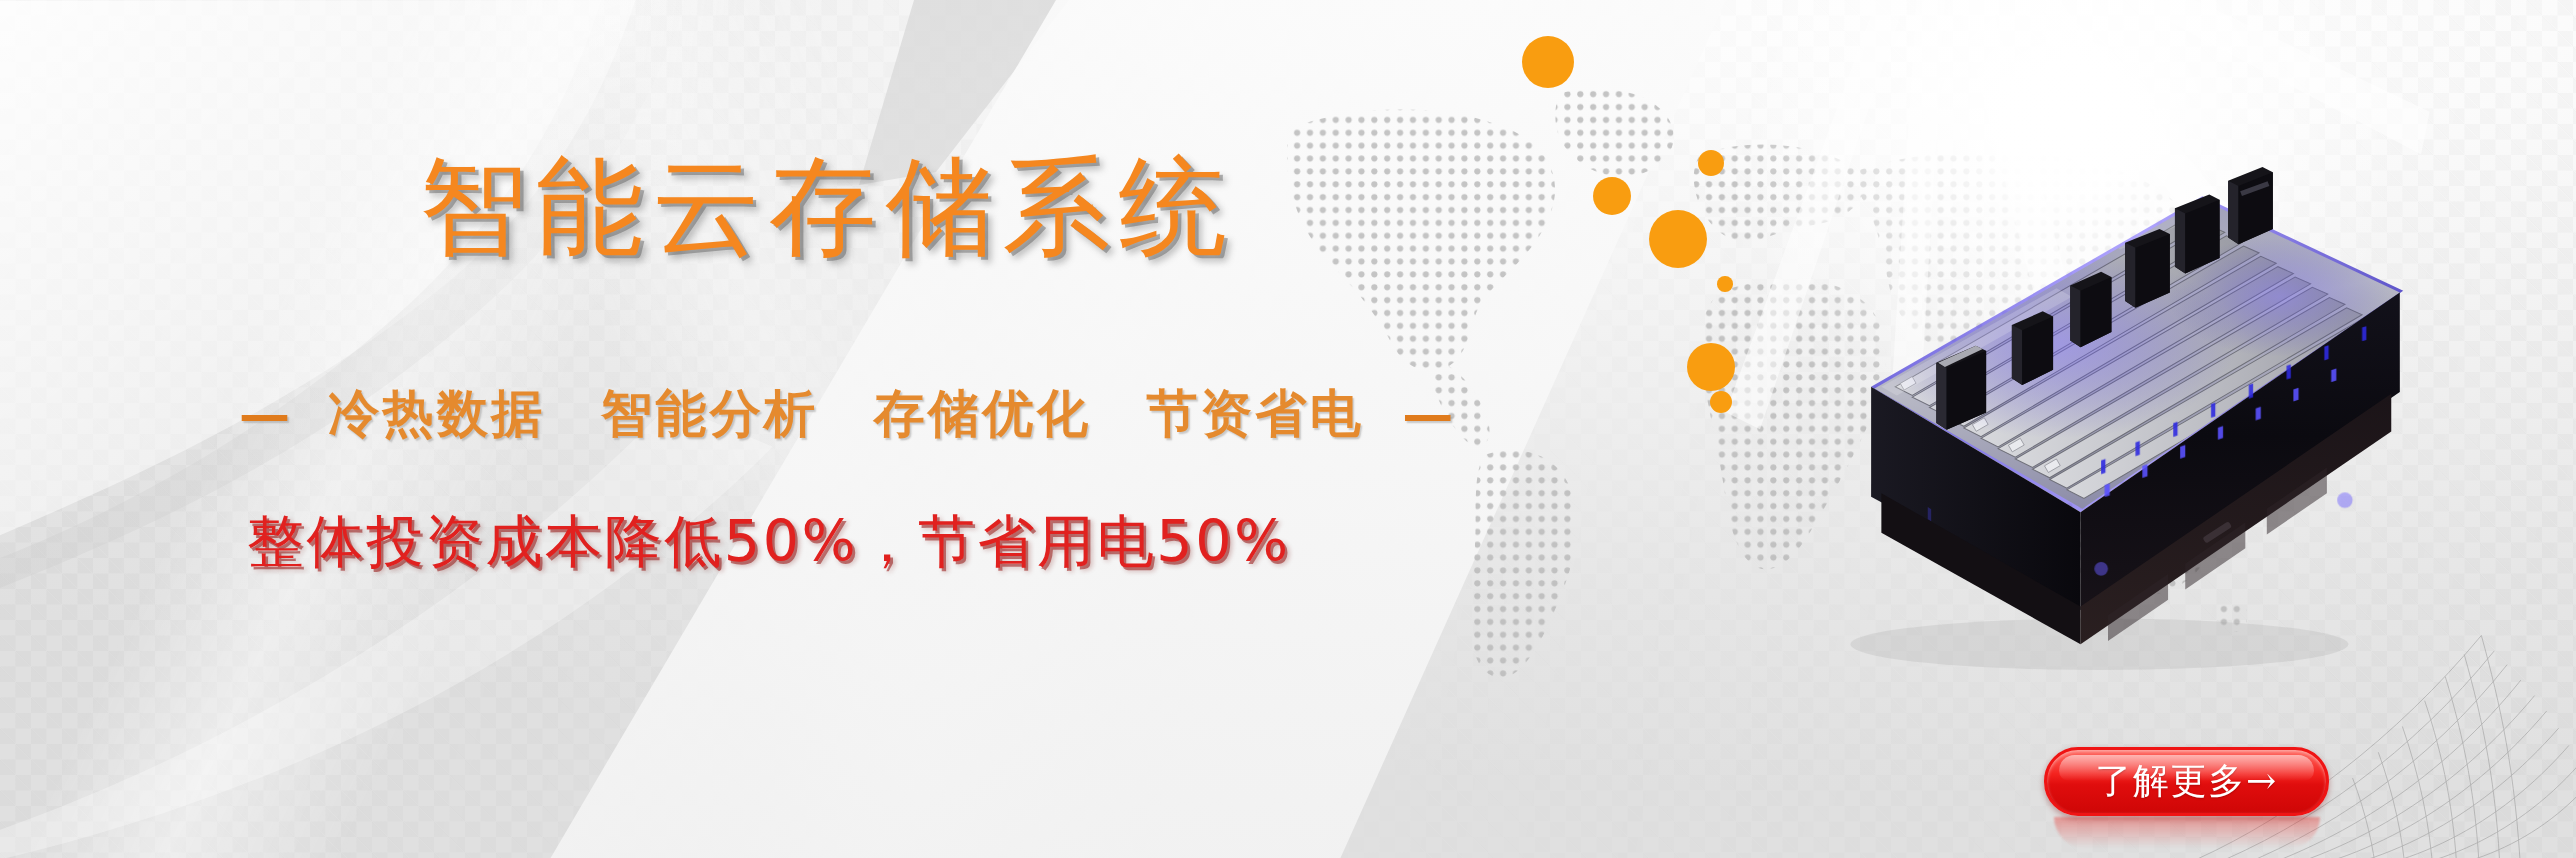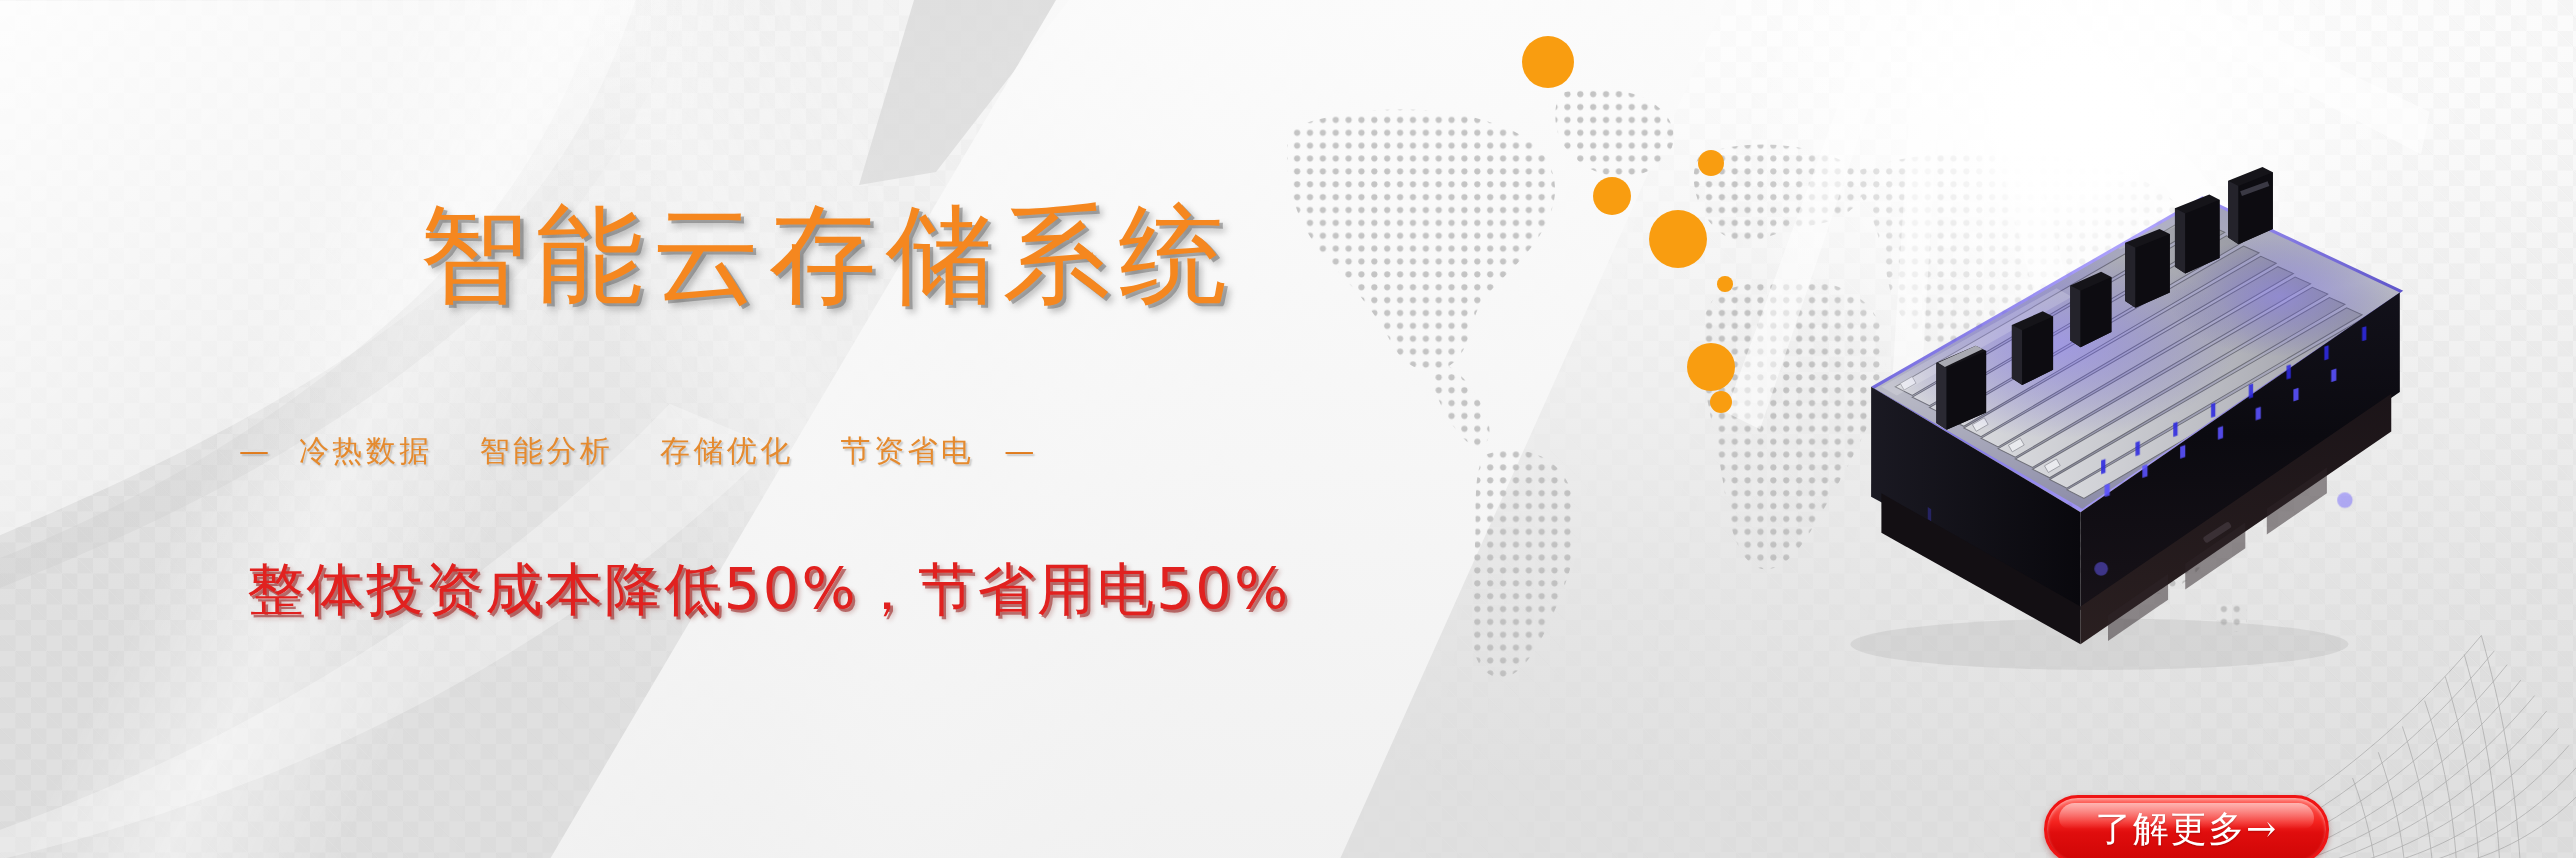--- a/index.html
+++ b/index.html
@@ -69,43 +69,44 @@
   .bg-burst{
     left:1683px;top:-258px;width:773px;height:773px;right:auto;bottom:auto;
     background:radial-gradient(circle at 50% 50%, rgba(255,255,255,1) 0%, rgba(255,255,255,.98) 12%, rgba(255,255,255,.72) 26%, rgba(255,255,255,.30) 44%, rgba(255,255,255,0) 62%);
   }
   .bg-rays{left:1631px;top:-103px;width:859px;height:601px;right:auto;bottom:auto;}
 
   
   .bg-mesh{left:2198px;top:601px;width:395px;height:275px;right:auto;bottom:auto;opacity:.55;}
 
   
-  .content{position:absolute;inset:0;margin-top:48px;}
+  .content{position:absolute;inset:0;}
 
   .headline{
     position:absolute;left:419px;top:153px;
     font-size:108px;line-height:1;
     font-weight:400;
     letter-spacing:8.6px;
     color:#f5871f;
     font-family:"DejaVu Serif","Liberation Serif",serif;
     text-shadow:
       3.4px 3.4px 0 rgba(90,90,90,.45),
       6px 6px 7.7px rgba(80,80,80,.38);
     white-space:nowrap;
   }
 
   .subline{
     position:absolute;left:239px;top:388px;
-    font-size:30px;line-height:1;
+    font-size:51px;line-height:1;
     color:#e58a2e;
     font-family:"DejaVu Serif","Liberation Serif",serif;
     letter-spacing:3.4px;
     text-shadow:1.7px 1.7px 1.7px rgba(130,130,130,.40);
     white-space:nowrap;
+    font-weight:bold;
   }
   .subline .dash{color:#e07b1c;letter-spacing:0;}
   .subline .kw{margin:0 17px;}
   .subline .kw:first-of-type{margin-left:12px;}
 
   .promo{
     position:absolute;left:247px;top:513px;
     font-size:57px;line-height:1;
     font-weight:normal;
     color:#e1211f;

